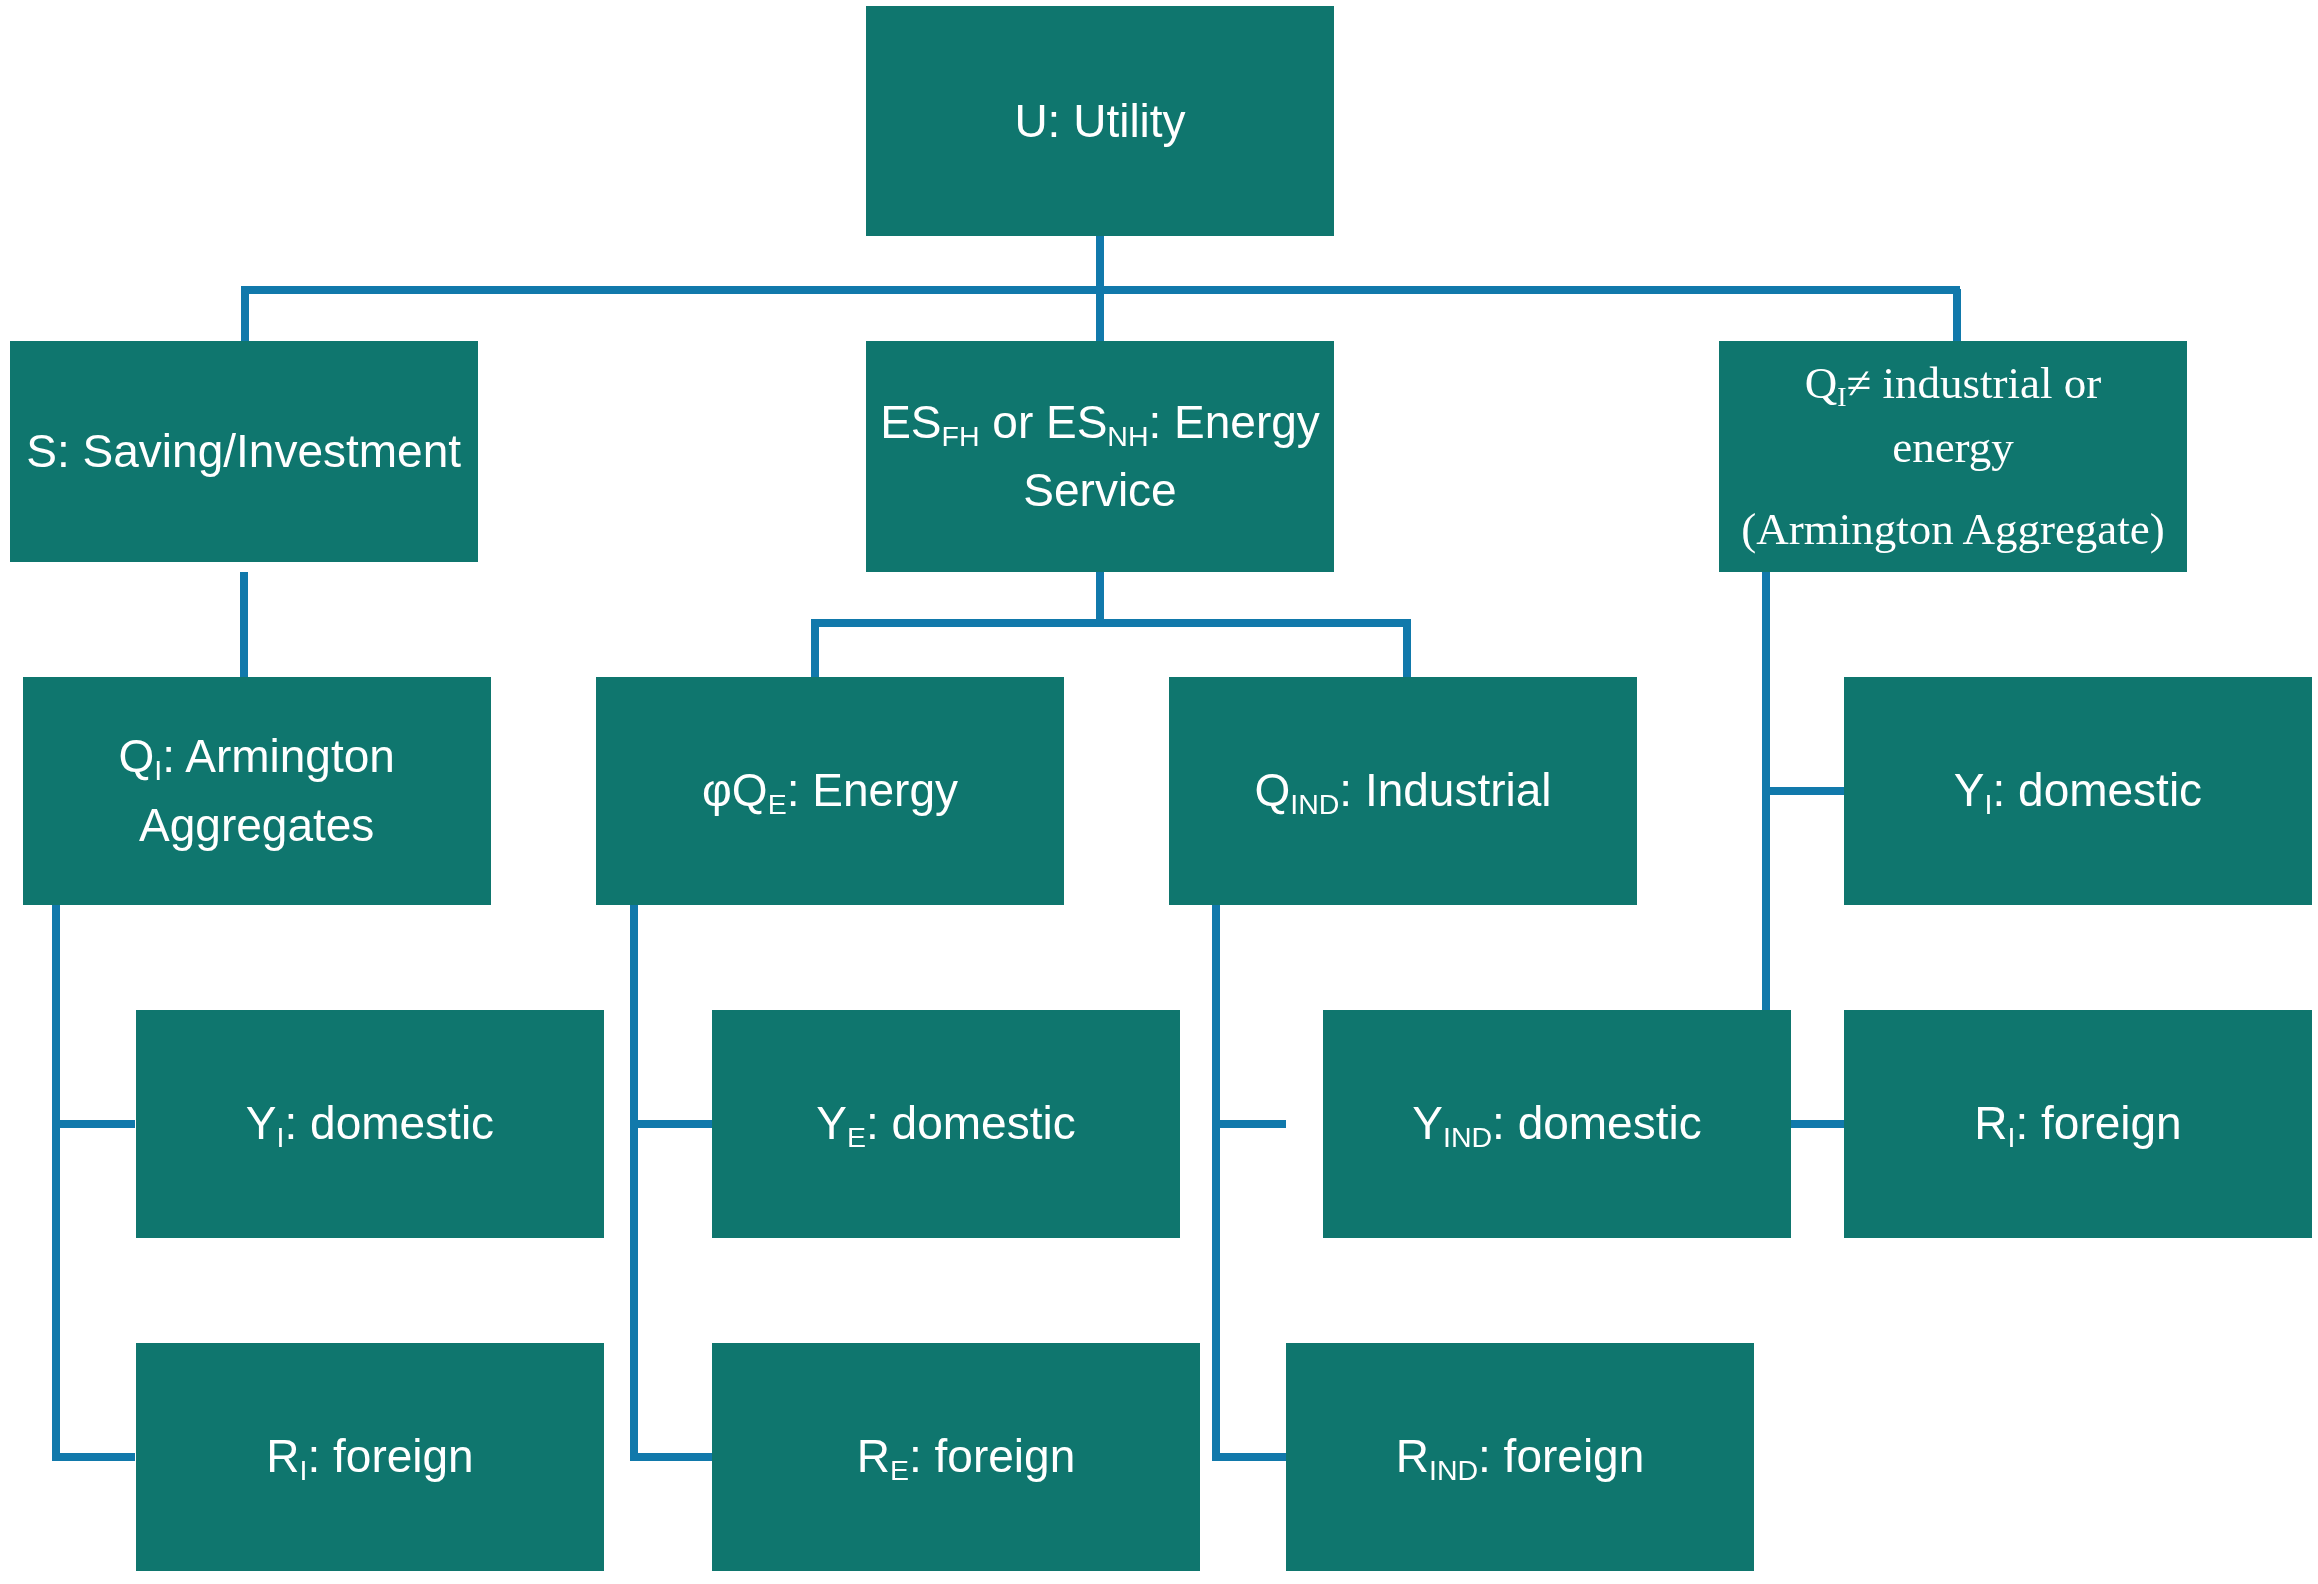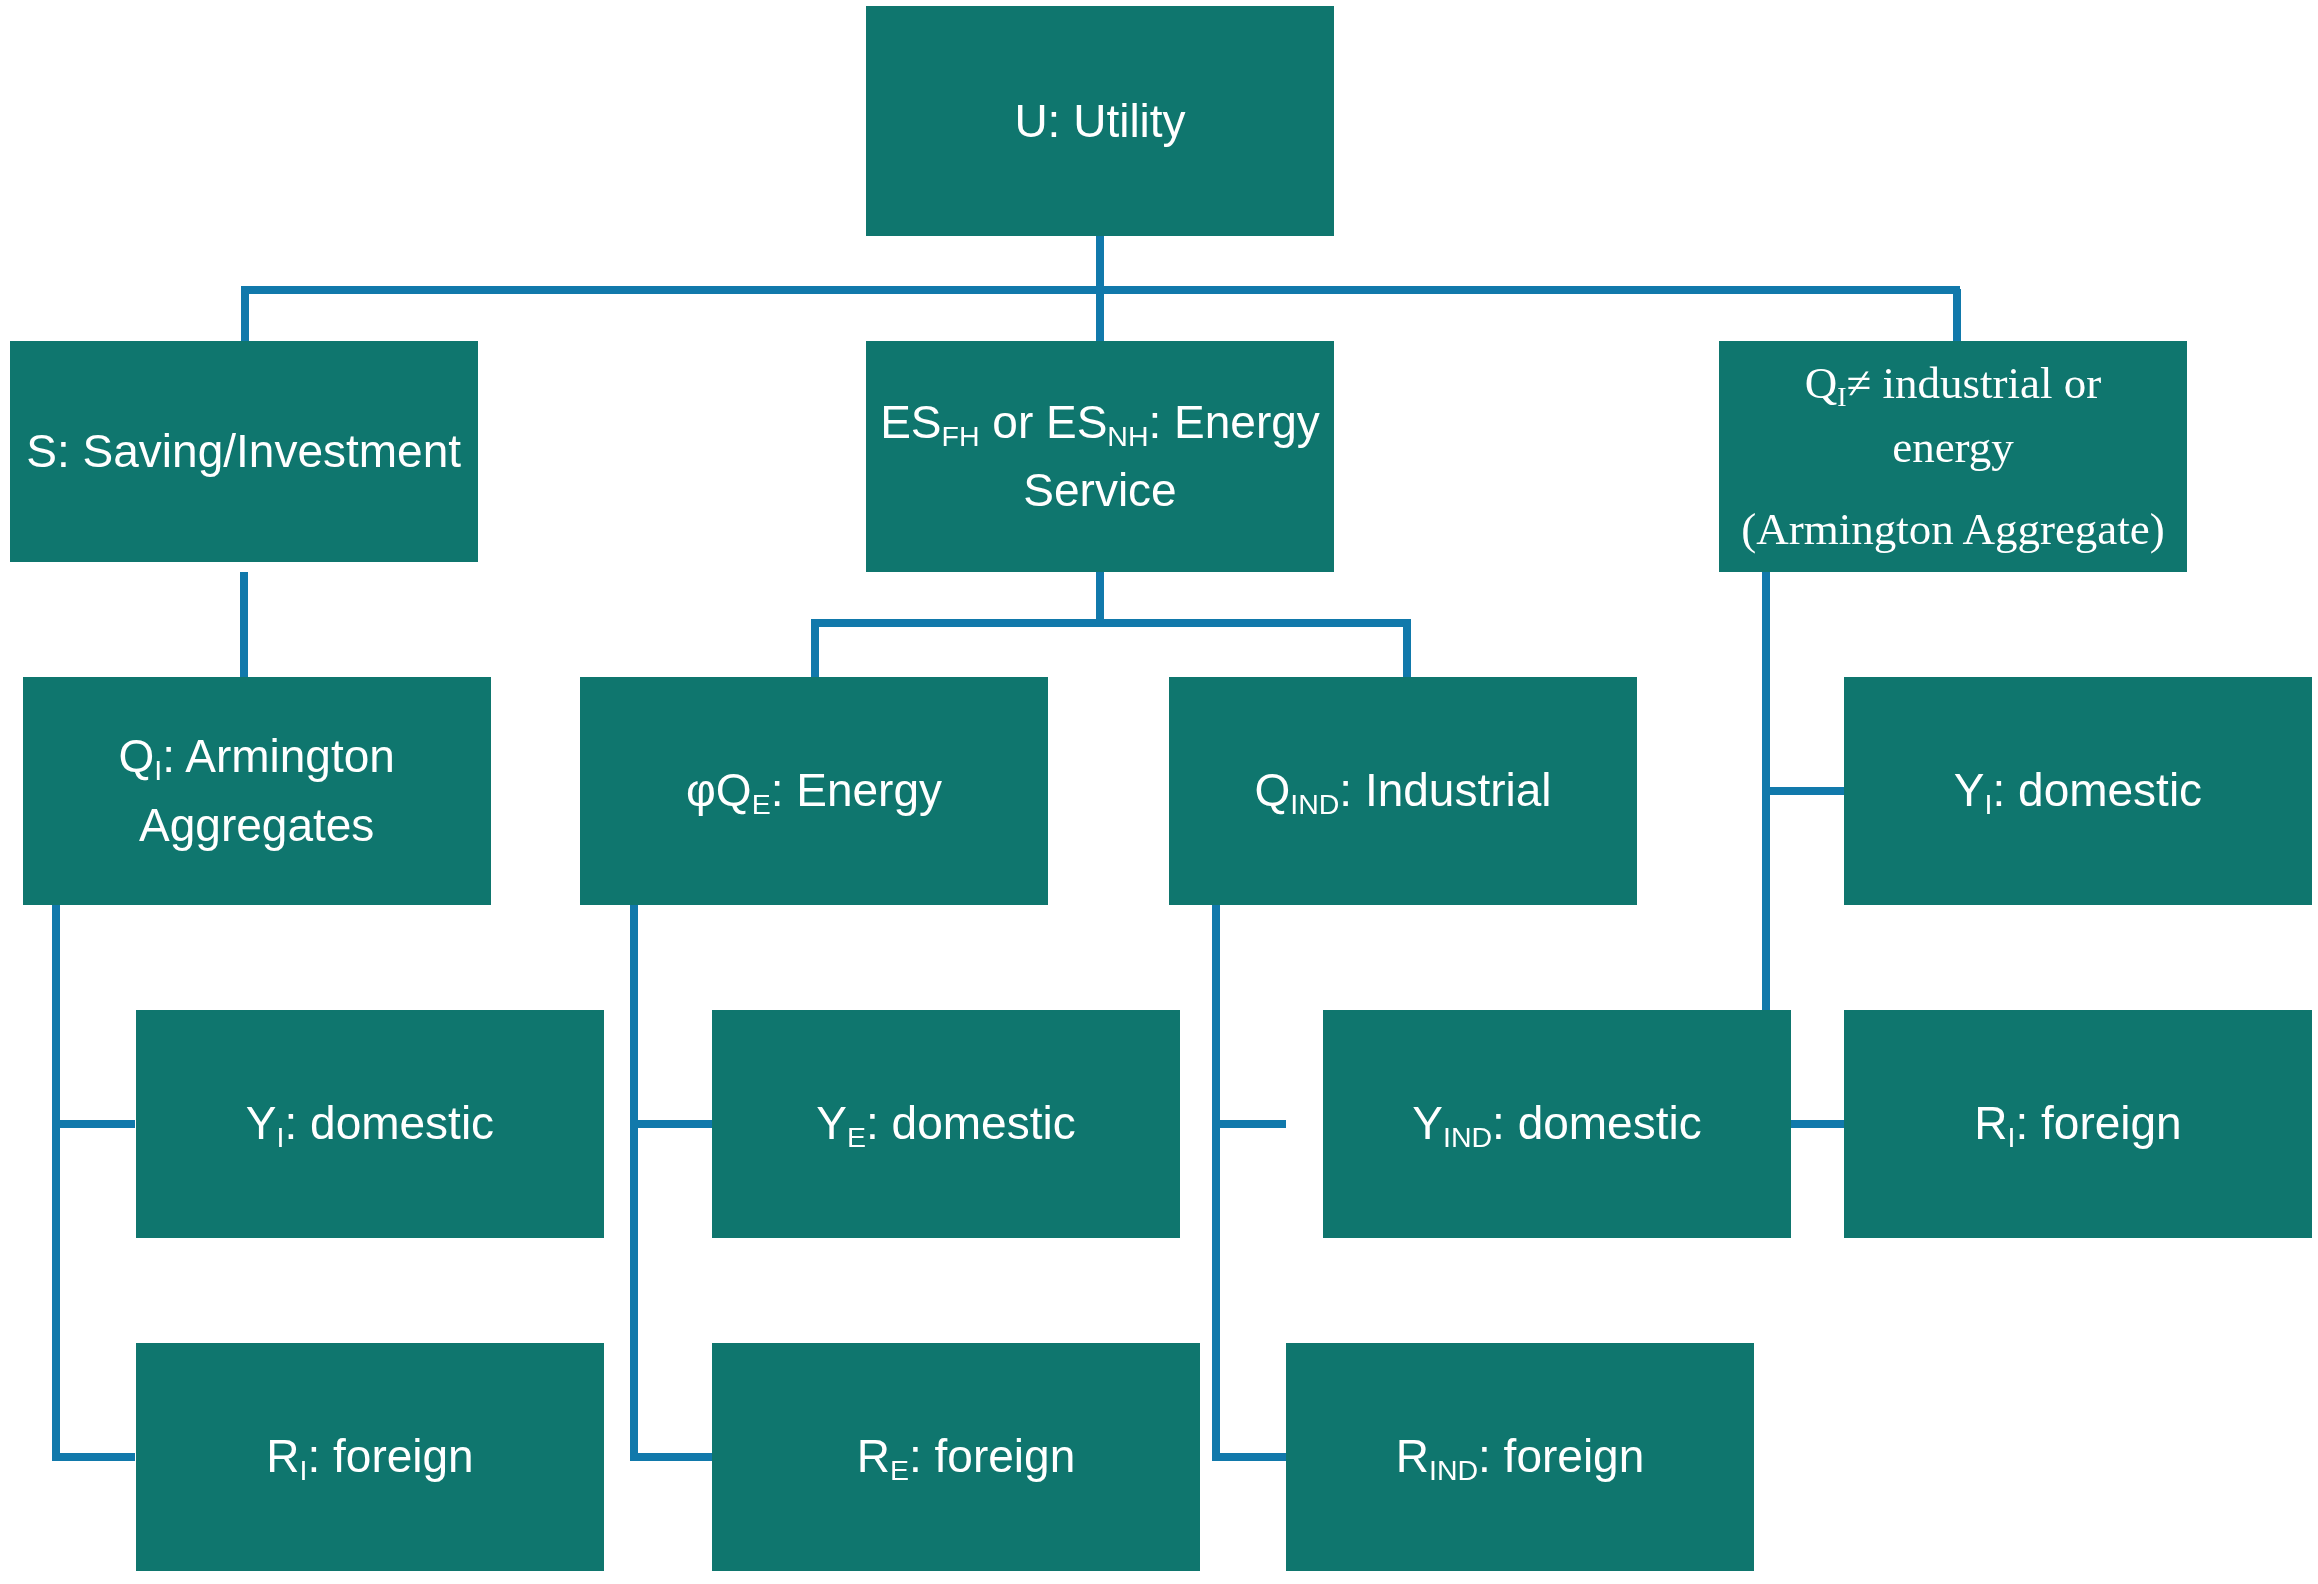--- a/index.html
+++ b/index.html
@@ -32,21 +32,21 @@
   }
   .para-gap{display:block;height:19.5px;}
   .conn{position:absolute;background:#1179ab;}
 
   
   #n-u      {left:866px;top:6px;   width:468px;height:230px;}
   #n-s      {left:9.7px;  top:341px; width:468px;height:221px;}
   #n-es     {left:866px;top:341px; width:468px;height:231px;}
   #n-qnot   {left:1719px;top:341px; width:468px;height:231px;}
   #n-qi     {left:9.7px;  top:677px; width:468px;height:228px;margin-left:13px;}
-  #n-phiqe  {left:580px; top:677px; width:468px;height:228px;}
+  #n-phiqe  {left:596px; top:677px; width:468px;height:228px;}
   #n-qind   {left:1169px;top:677px; width:468px;height:228px;}
   #n-yir    {left:1844px;top:677px; width:468px;height:228px;}
   #n-yi     {left:136px; top:1010px;width:468px;height:228px;}
   #n-ye     {left:712px; top:1010px;width:468px;height:228px;}
   #n-yind   {left:1286px;top:1010px;width:468px;height:228px;margin-left:37px;}
   #n-rir    {left:1844px;top:1010px;width:468px;height:228px;}
   #n-ri     {left:136px; top:1343px;width:468px;height:228px;}
   #n-re     {left:712px; top:1343px;width:468px;height:228px;padding-left:20px;}
   #n-rind   {left:1286px;top:1343px;width:468px;height:228px;}
 

